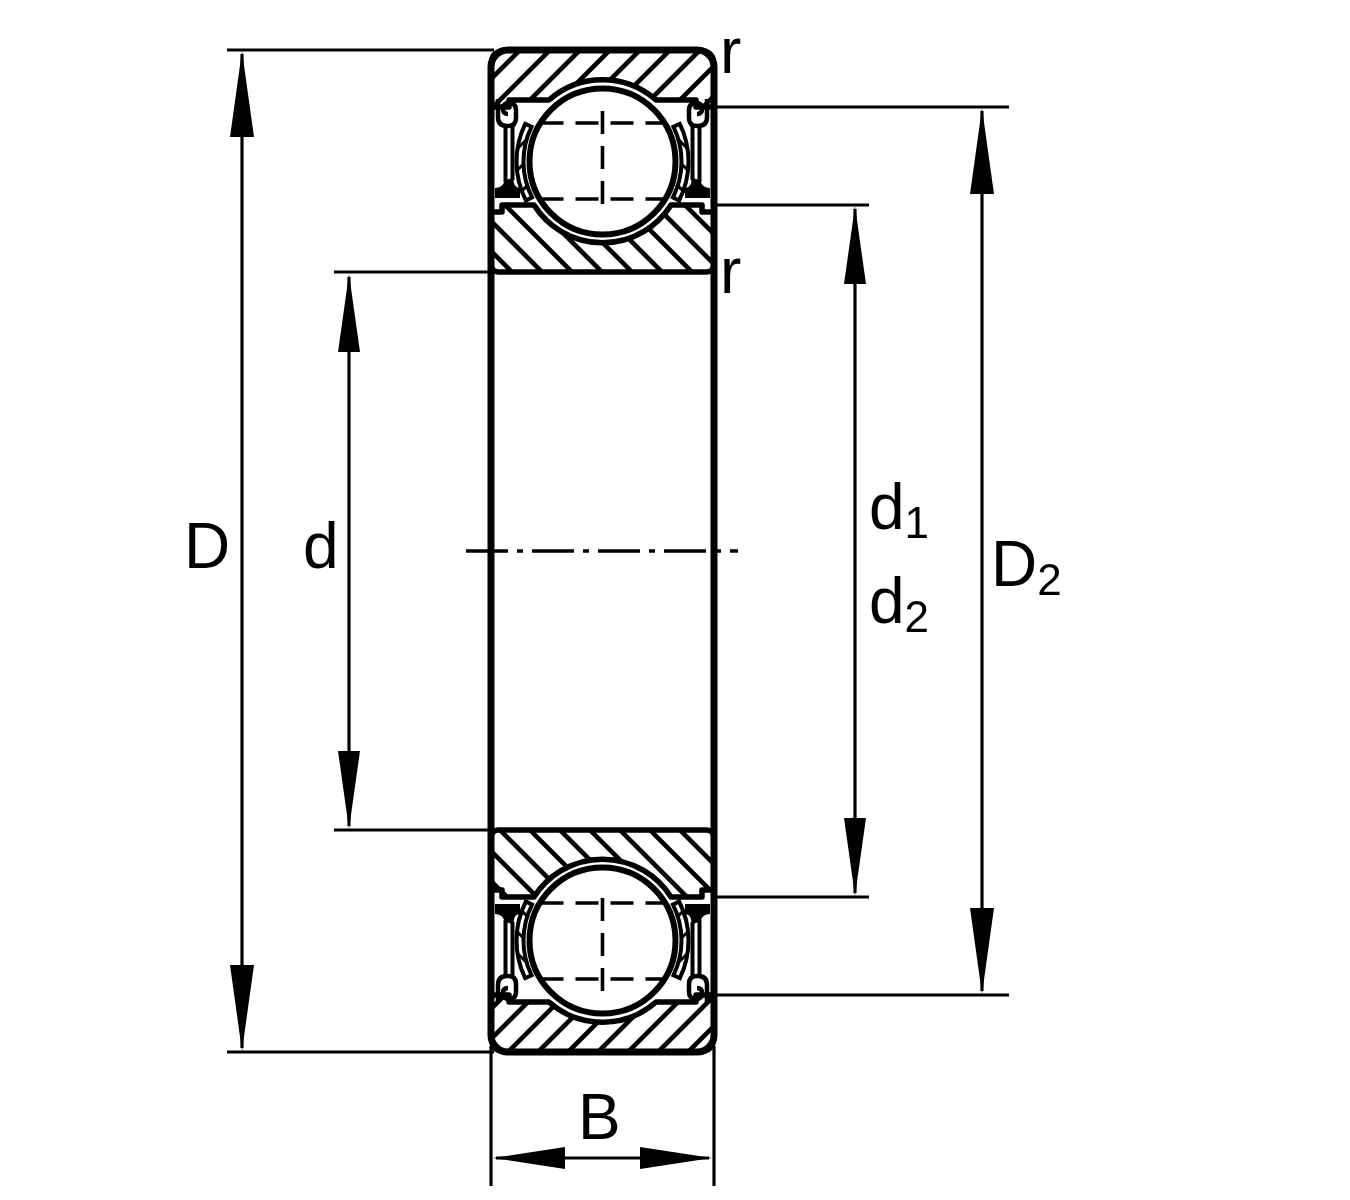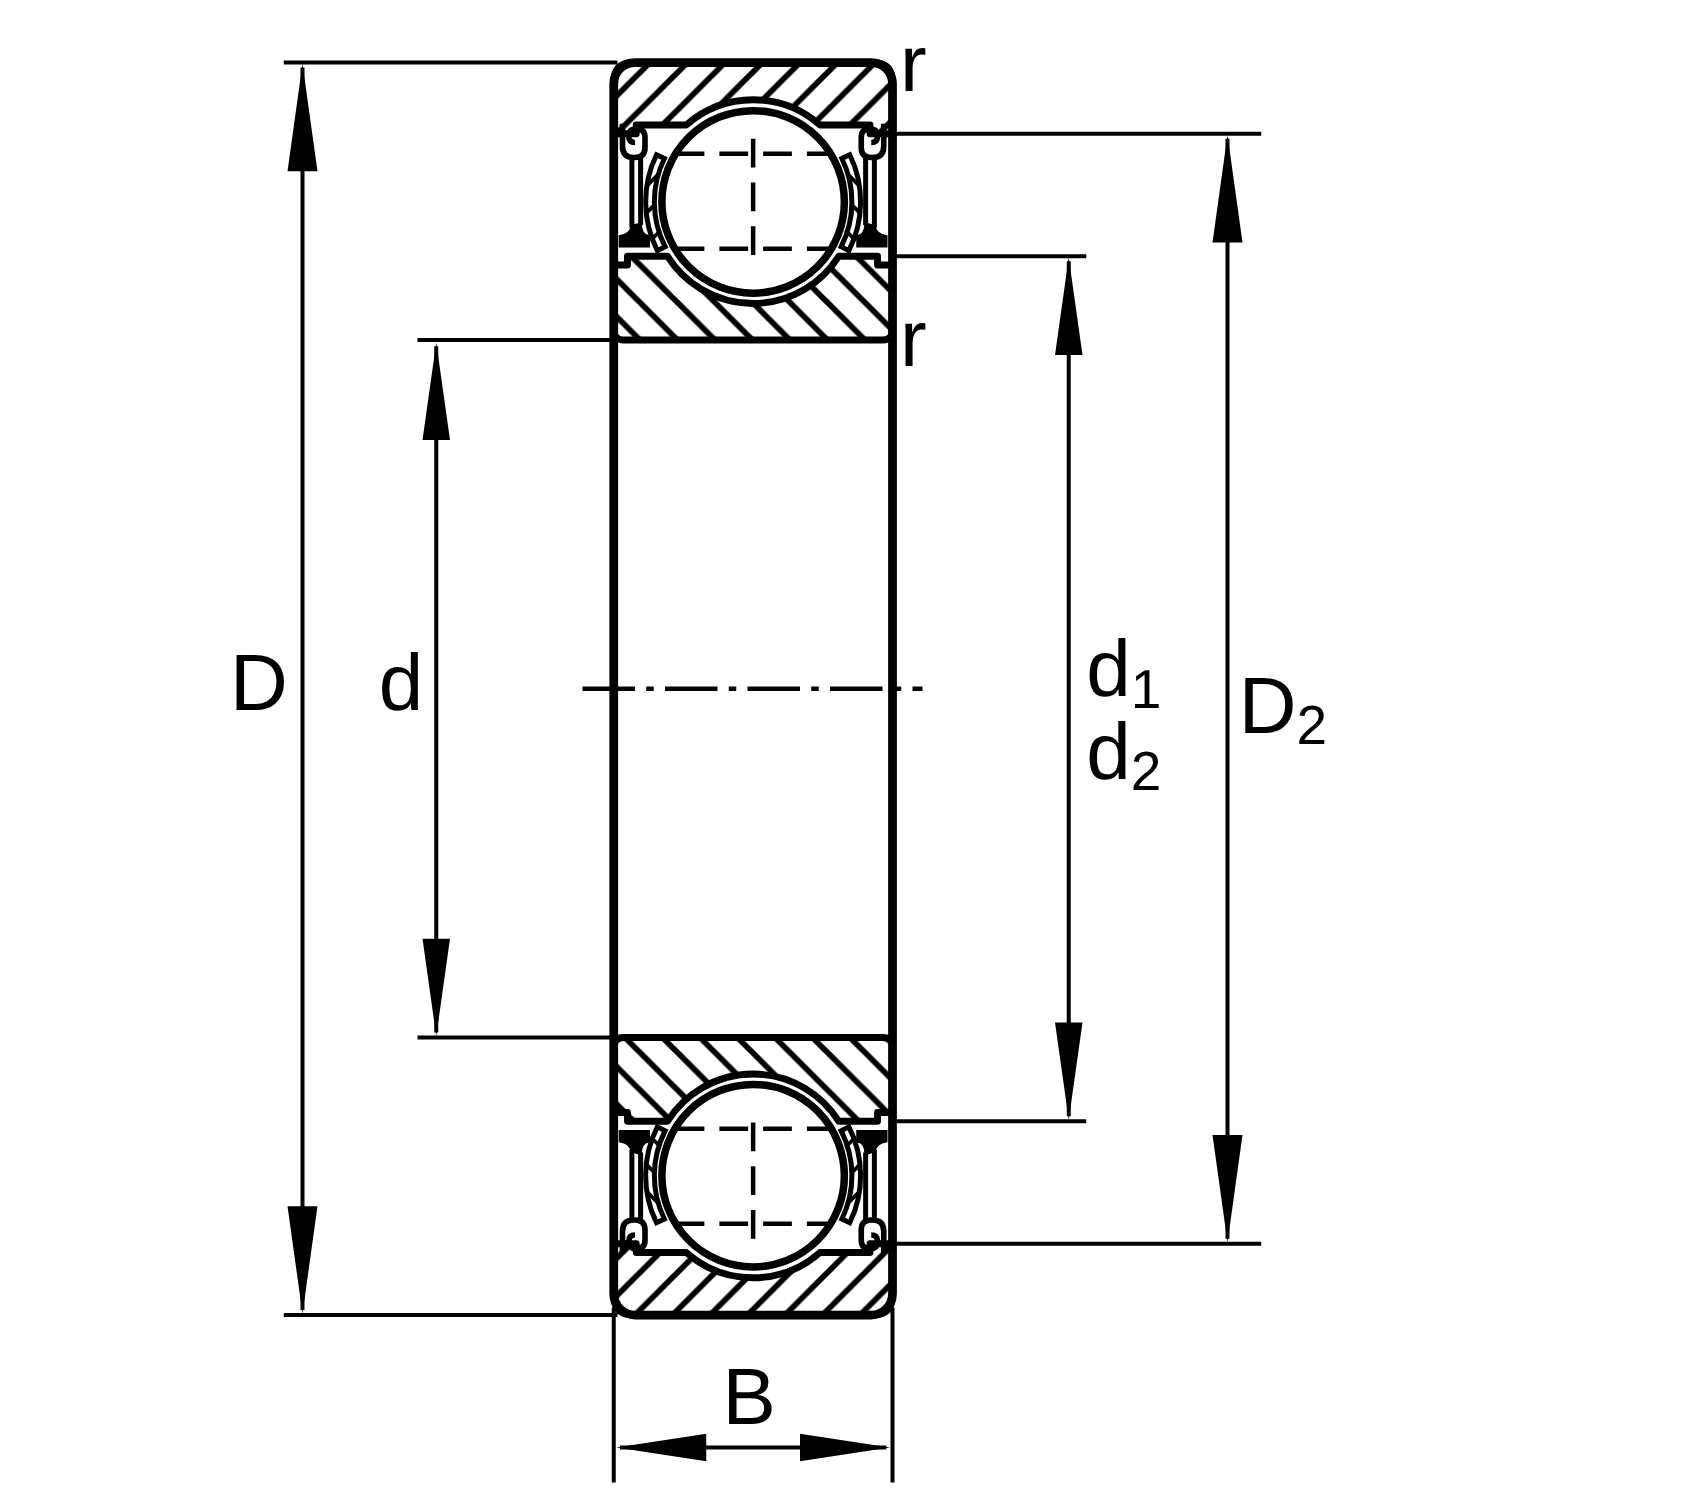--- a/index.html
+++ b/index.html
@@ -97,21 +97,21 @@
     <line class="dim" x1="714" y1="1046" x2="714" y2="1186"></line>
     <line class="dim" x1="496" y1="1158" x2="709" y2="1158"></line>
     <polygon class="arw" points="493,1158 565,1147 565,1169"></polygon>
     <polygon class="arw" points="712,1158 640,1147 640,1169"></polygon>
   </g>
 </svg>
 
 <div class="lbl" style="left:184px; top:514px">D</div>
 <div class="lbl" style="left:303px; top:514px">d</div>
 
-<div class="lbl" style="left:869px; top:503px"><span>d</span><span class="sub">1</span></div>
+<div class="lbl" style="left:869px; top:475px"><span>d</span><span class="sub">1</span></div>
 <div class="lbl" style="left:869px; top:569px"><span>d</span><span class="sub">2</span></div>
 <div class="lbl" style="left:991px; top:532px"><span>D</span><span class="sub">2</span></div>
 
 <div class="lbl" style="left:578px; top:1085px">B</div>
 <div class="lbl" style="left:720px; top:19px">r</div>
 <div class="lbl" style="left:720px; top:239px">r</div>
 
 </div>
 
 </body></html>

